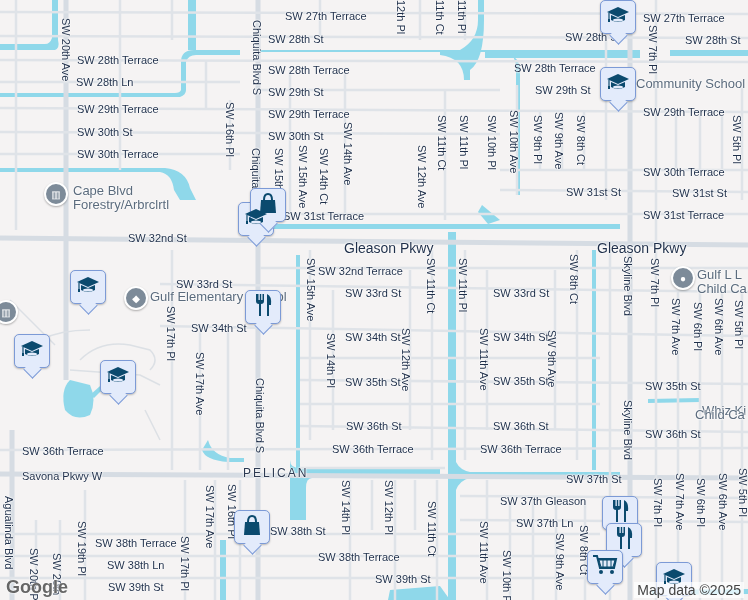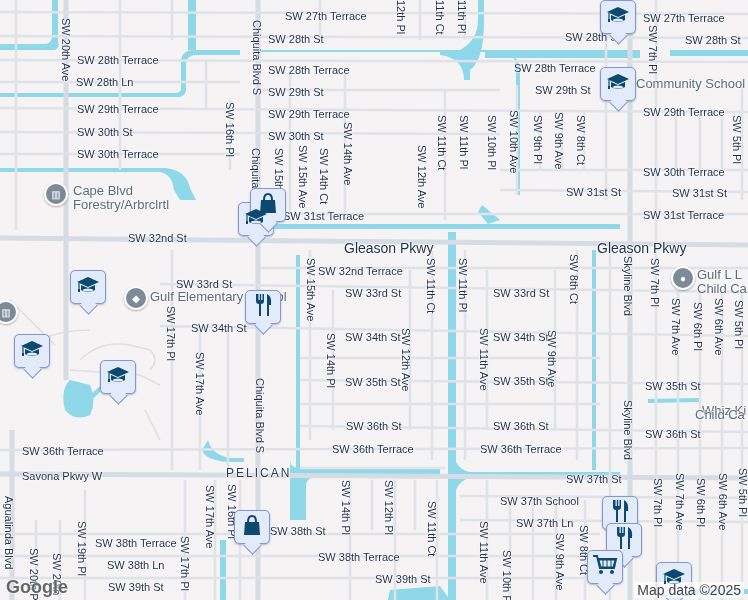--- a/index.html
+++ b/index.html
@@ -184,21 +184,21 @@
       <div class="lbl " style="left: 493px; top: 375px;">SW 35th St</div>
       <div class="lbl " style="left: 645px; top: 380px;">SW 35th St</div>
       <div class="lbl " style="left: 346px; top: 420px;">SW 36th St</div>
       <div class="lbl " style="left: 493px; top: 420px;">SW 36th St</div>
       <div class="lbl " style="left: 645px; top: 428px;">SW 36th St</div>
       <div class="lbl " style="left: 22px; top: 445px;">SW 36th Terrace</div>
       <div class="lbl " style="left: 332px; top: 443px;">SW 36th Terrace</div>
       <div class="lbl " style="left: 480px; top: 443px;">SW 36th Terrace</div>
       <div class="lbl " style="left: 22px; top: 470px;">Savona Pkwy W</div>
       <div class="lbl " style="left: 566px; top: 473px; text-align: right;">SW 37th St</div>
-      <div class="lbl " style="left: 500px; top: 495px;">SW 37th School</div>
+      <div class="lbl " style="left: 500px; top: 495px;">SW 37th Gleason</div>
       <div class="lbl " style="left: 516px; top: 517px;">SW 37th Ln</div>
       <div class="lbl " style="left: 270px; top: 525px;">SW 38th St</div>
       <div class="lbl " style="left: 95px; top: 537px;">SW 38th Terrace</div>
       <div class="lbl " style="left: 318px; top: 551px;">SW 38th Terrace</div>
       <div class="lbl " style="left: 107px; top: 559px;">SW 38th Ln</div>
       <div class="lbl " style="left: 108px; top: 581px;">SW 39th St</div>
       <div class="lbl " style="left: 375px; top: 573px;">SW 39th St</div>
       <div class="lbl big" style="left: 344px; top: 242px;">Gleason Pkwy</div>
       <div class="lbl big" style="left: 597px; top: 242px;">Gleason Pkwy</div>
       <div class="lbl v" style="left: 72px; top: 18px;">SW 20th Ave</div>
@@ -252,21 +252,21 @@
       <div class="lbl v" style="left: 664px; top: 478px;">SW 7th Pl</div>
       <div class="lbl v" style="left: 686px; top: 473px;">SW 7th Ave</div>
       <div class="lbl v" style="left: 707px; top: 478px;">SW 6th Pl</div>
       <div class="lbl v" style="left: 729px; top: 473px;">SW 6th Ave</div>
       <div class="lbl v" style="left: 749px; top: 468px;">SW 5th Pl</div>
       <div class="lbl v" style="left: 88px; top: 521px;">SW 19th Pl</div>
       <div class="lbl v" style="left: 40px; top: 548px;">SW 20th Pl</div>
       <div class="lbl v" style="left: 63px; top: 553px;">SW 20th</div>
       <div class="lbl v" style="left: 191px; top: 536px;">SW 17th Pl</div>
       <div class="lbl v" style="left: 15px; top: 496px;">Agualinda Blvd</div>
-      <div class="lbl area" style="left: 226px; top: 467px; text-align: right;">PELICAN</div>
+      <div class="lbl area" style="left: 243px; top: 467px; text-align: right;">PELICAN</div>
       <div class="lbl poi" style="left: 73px; top: 184px;">Cape Blvd</div>
       <div class="lbl poi" style="left: 73px; top: 198px;">Forestry/Arbrclrtl</div>
       <div class="lbl poi" style="left: 150px; top: 290px;">Gulf Elementary School</div>
       <div class="lbl poi" style="left: 636px; top: 77px;">Community School</div>
       <div class="lbl poi" style="left: 697px; top: 268px;">Gulf L L</div>
       <div class="lbl poi" style="left: 697px; top: 282px;">Child Ca</div>
       <div class="lbl poi" style="left: 702px; top: 404px;">Whiz Ki</div>
       <div class="lbl poi" style="left: 695px; top: 408px;">Child Ca</div>
     </div>
   <div id="pins">

